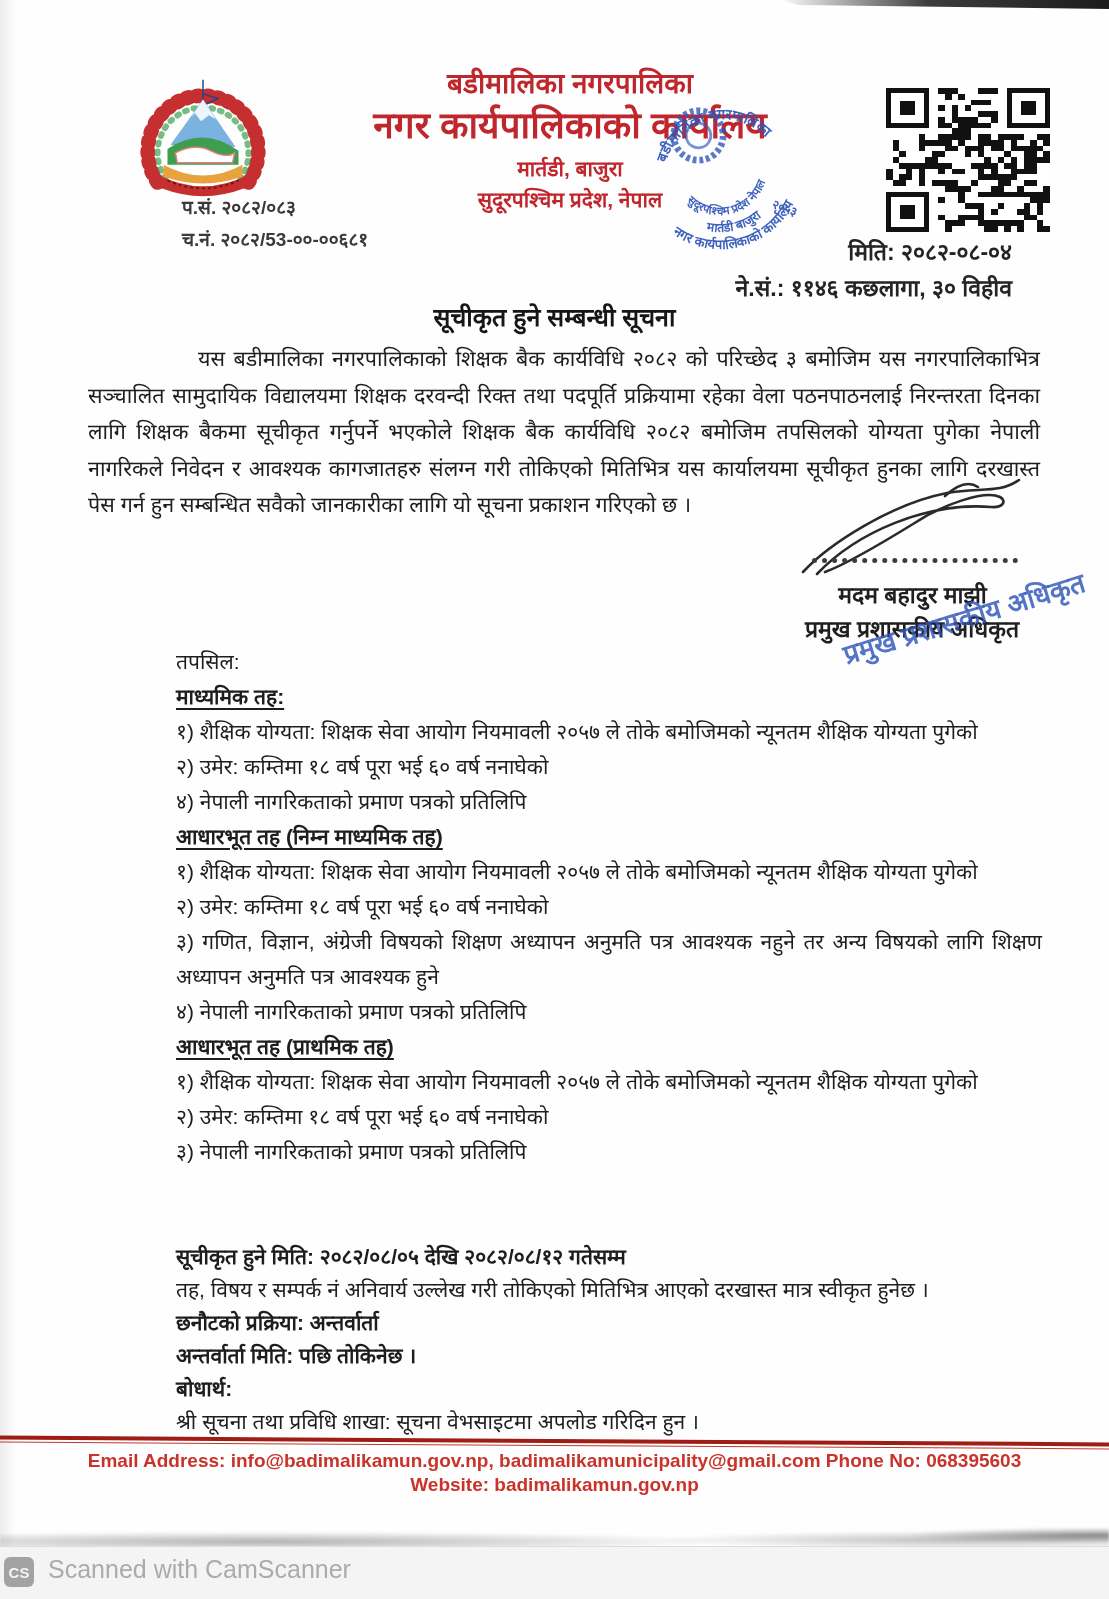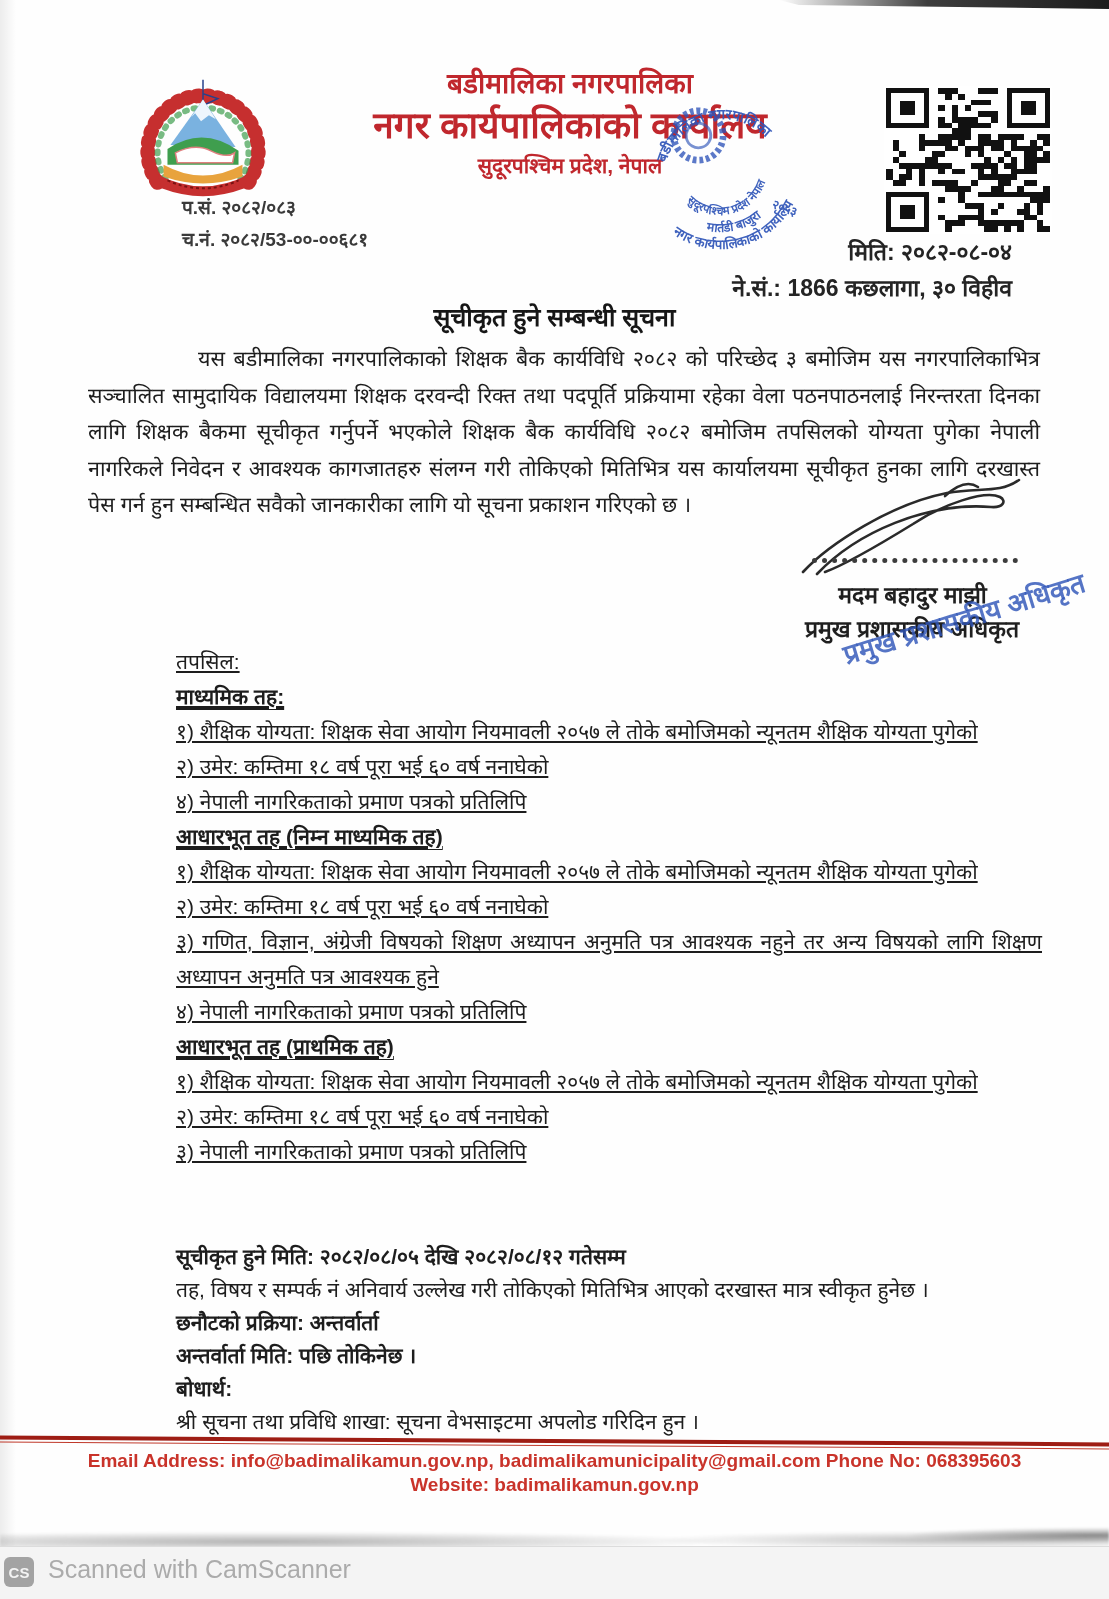--- a/index.html
+++ b/index.html
@@ -44,21 +44,21 @@
   .body-par{left:88px;top:341px;width:952px;font-size:21.5px;line-height:36.5px;
     text-align:justify;text-indent:110px;font-weight:500;color:#1d1d1d;}
   
   .sig-squiggle{left:795px;top:466px;width:235px;height:112px;}
   .sig-dots{left:812px;top:550px;width:206px;height:8px;border-bottom:5px dotted #3c3c3c;}
   .sig-name{left:790px;top:578px;width:245px;text-align:center;font-size:23px;font-weight:600;}
   .sig-desig{left:772px;top:612px;width:280px;text-align:center;font-size:23px;font-weight:600;}
   .sig-stamp-overlay{left:838px;top:598px;width:260px;transform:rotate(-17deg);
     color:rgba(47,85,184,.82);font-size:27px;font-weight:700;white-space:nowrap;}
   
-  .details{left:176px;top:644px;width:866px;font-size:21px;line-height:35px;font-weight:500;color:#1d1d1d;text-decoration:underline;}
+  .details{left:176px;top:644px;width:866px;font-size:21px;line-height:35px;font-weight:500;color:#1d1d1d;}
   .details .h{font-weight:700;text-decoration:underline;text-decoration-thickness:2px;text-underline-offset:4px;}
   .details .item{text-align:justify;}
   .closing{left:176px;top:1240px;width:880px;font-size:21px;line-height:33px;font-weight:500;color:#1d1d1d;}
   .closing .b{font-weight:700;}
   
   .rule1{left:0;top:1439px;width:1109px;height:4px;background:#9e1d14;transform:rotate(.35deg);}
   .rule2{left:0;top:1445px;width:1109px;height:1px;background:#c0392b;transform:rotate(.35deg);}
   .footer-text{left:0;top:1449px;width:1109px;text-align:center;color:#c9332a;font-weight:700;
     font-size:19px;line-height:24px;}
   
@@ -93,20 +93,21 @@
       <path d="M52,88 Q72,78 88,86 Q104,94 112,88 L110,98 L54,98 Z" fill="#ffffff" stroke="#e07f7f" stroke-width="1.5"></path>
       <path d="M40,100 Q80,122 120,100 L120,112 Q80,126 40,112 Z" fill="#e8a33d"></path>
       <path d="M34,110 Q80,134 126,110 L122,124 Q80,140 38,124 Z" fill="#c62f2f"></path>
       <path d="M44,116 Q80,132 116,116" fill="none" stroke="#7a1212" stroke-width="2" stroke-dasharray="3 3"></path>
     </svg>
   </div>
 
   <div class="abs head-center">
     <div class="muni">बडीमालिका नगरपालिका</div>
     <div class="office">नगर कार्यपालिकाको कार्यालय</div>
+    <div class="addr1">मार्तडी, बाजुरा</div>
     <div class="addr2">सुदूरपश्चिम प्रदेश, नेपाल</div>
   </div>
 
   <div class="abs stamp">
     <svg viewBox="0 0 200 200" width="190" height="190" xmlns="http://www.w3.org/2000/svg">
       <defs>
         <path id="sa-outer" d="M 14,96 A 86,86 0 0 0 186,96"></path>
         <path id="sa-mid" d="M 32,96 A 68,68 0 0 0 168,96"></path>
         <path id="sa-inner" d="M 50,96 A 50,50 0 0 0 150,96"></path>
         <path id="sa-top" d="M 40,92 A 62,62 0 0 1 160,92"></path>
@@ -341,21 +342,21 @@
       </div>
   </div>
 
   <div class="abs refs">
     <div>प.सं. २०८२/०८३</div>
     <div>च.नं. २०८२/53-००-००६८१</div>
   </div>
 
   <div class="abs date-block">
     <div>मिति: २०८२-०८-०४</div>
-    <div>ने.सं.: 1866 कछलागा, ३० विहीव</div>
+    <div>ने.सं.: ११४६ कछलागा, ३० विहीव</div>
   </div>
 
   <div class="abs title">सूचीकृत हुने सम्बन्धी सूचना</div>
   <div class="abs body-par">यस बडीमालिका नगरपालिकाको शिक्षक बैक कार्यविधि २०८२ को परिच्छेद ३ बमोजिम यस नगरपालिकाभित्र सञ्चालित सामुदायिक विद्यालयमा शिक्षक दरवन्दी रिक्त तथा पदपूर्ति प्रक्रियामा रहेका वेला पठनपाठनलाई निरन्तरता दिनका लागि शिक्षक बैकमा सूचीकृत गर्नुपर्ने भएकोले शिक्षक बैक कार्यविधि २०८२ बमोजिम तपसिलको योग्यता पुगेका नेपाली नागरिकले निवेदन र आवश्यक कागजातहरु संलग्न गरी तोकिएको मितिभित्र यस कार्यालयमा सूचीकृत हुनका लागि दरखास्त पेस गर्न हुन सम्बन्धित सवैको जानकारीका लागि यो सूचना प्रकाशन गरिएको छ ।</div>
 
   <div class="abs sig-squiggle">
     <svg viewBox="0 0 235 112" width="235" height="112">
       <g fill="none" stroke="#2a2a2a" stroke-width="2.6" stroke-linecap="round">
         <path d="M8,106 C34,78 96,38 152,27 C184,21 204,28 224,14"></path>
         <path d="M22,108 C62,66 132,36 196,41 C208,42 212,35 205,31 C190,24 148,38 118,58 C92,74 52,98 30,106"></path>

